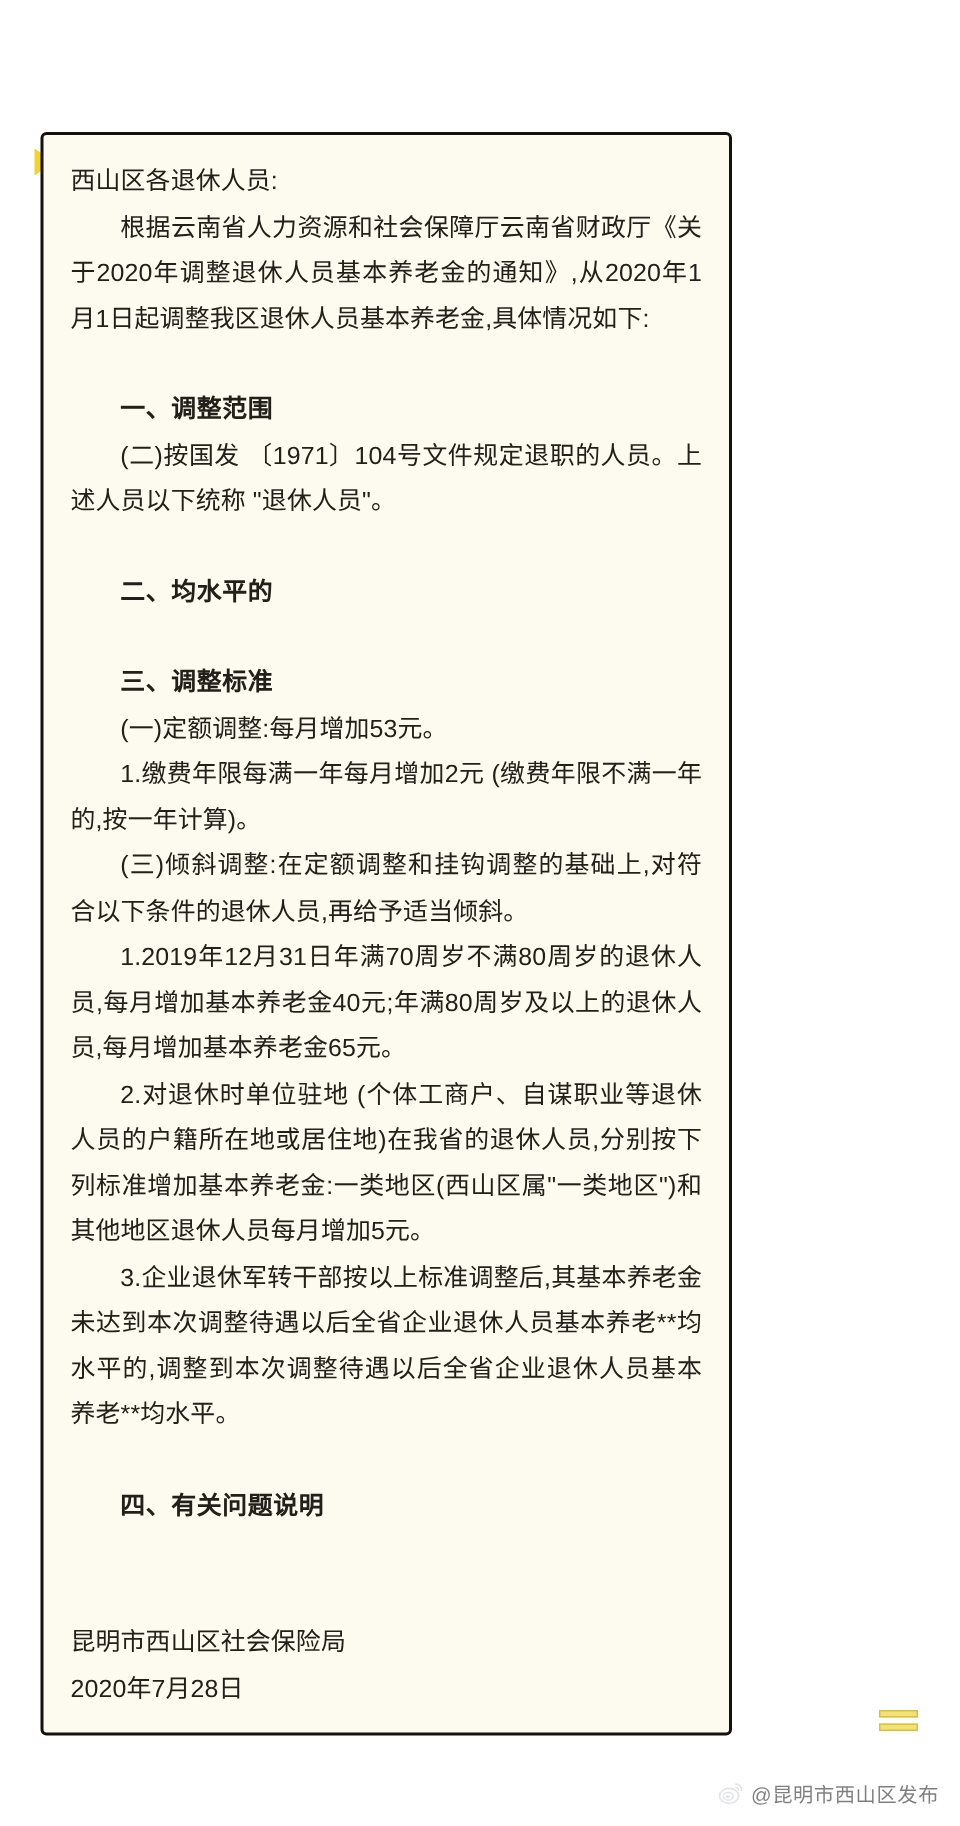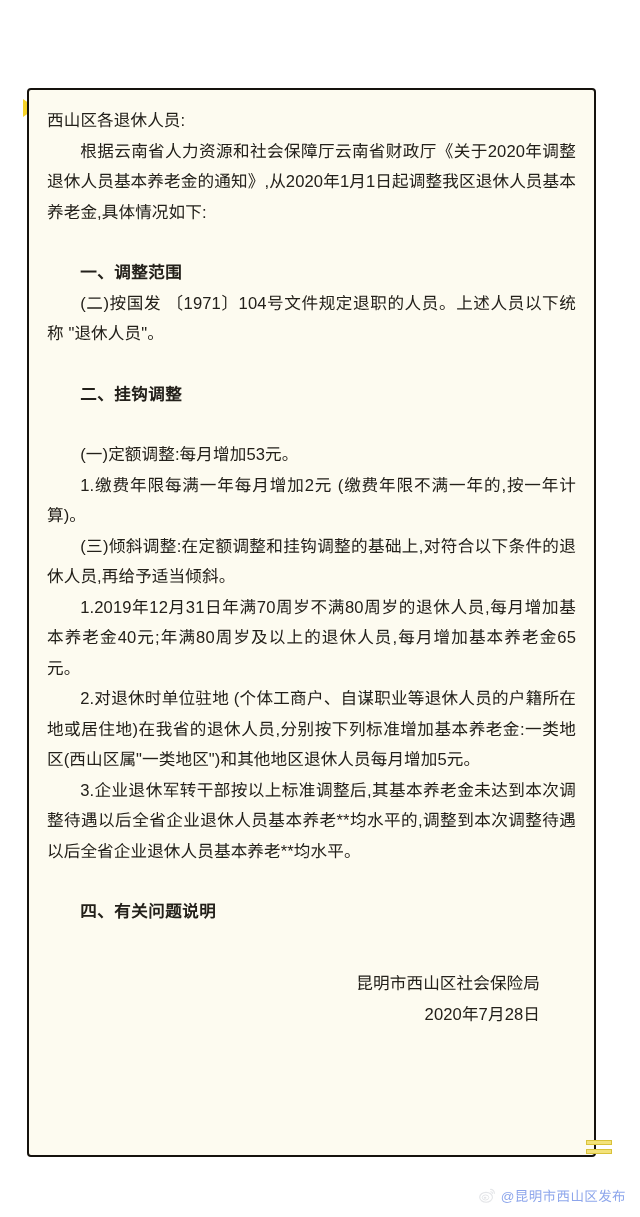--- a/index.html
+++ b/index.html
@@ -13,21 +13,21 @@
     background: #ffffff;
     font-family: "Liberation Sans", "DejaVu Sans", sans-serif;
     position: relative;
     overflow: hidden;
   }
 
   #notice-card {
     position: absolute;
     left: 27px;
     top: 88px;
-    width: 569px;
+    width: 461px;
     height: 1069px;
     box-sizing: border-box;
     background: #fdfbf0;
     border: 2px solid #15120d;
     border-radius: 4px;
     padding: 16px 18px 10px 18px;
   }
 
   .doc-body {
     font-size: 16.6px;
@@ -48,22 +48,22 @@
   .section-head {
     margin: 0;
     text-indent: 2em;
     font-weight: bold;
     letter-spacing: 0.4px;
   }
   .spacer-lg { height: 30px; }
   .spacer-md { height: 30px; }
 
   .signature {
-    margin-top: 40px;
-    text-align: right;
+    margin-top: 60px;
+    text-align: left;
     padding-right: 36px;
   }
   .signature .sig-line {
     line-height: 31px;
     font-size: 16.6px;
     color: #23201a;
   }
 
   
   #left-marker {
@@ -105,21 +105,21 @@
     gap: 5px;
     opacity: 0.5;
   }
   #watermark .wb-logo {
     width: 17px;
     height: 17px;
     flex: 0 0 17px;
   }
   #watermark .wb-text {
     font-size: 13.5px;
-    color: #1d4ed8;
+    color: #000000;
     letter-spacing: 0.4px;
     white-space: nowrap;
   }
 </style>
 </head>
 <body>
 
 <div id="left-marker"></div>
 
 <div id="notice-card">
@@ -129,24 +129,25 @@
 
     <p class="para indent">根据云南省人力资源和社会保障厅云南省财政厅《关于2020年调整退休人员基本养老金的通知》,从2020年1月1日起调整我区退休人员基本养老金,具体情况如下:</p>
 
     <div class="spacer-lg"></div>
 
     <p class="section-head">一、调整范围</p>
     <p class="para indent">(二)按国发 〔1971〕104号文件规定退职的人员。上述人员以下统称 "退休人员"。</p>
 
     <div class="spacer-md"></div>
 
-    <p class="section-head">二、挂钩调整</p>
+    <p class="section-head">二、均水平的</p>
 
     <div class="spacer-md"></div>
 
+    <p class="section-head">三、调整标准</p>
     <p class="para indent">(一)定额调整:每月增加53元。</p>
     <p class="para indent">1.缴费年限每满一年每月增加2元 (缴费年限不满一年的,按一年计算)。</p>
     <p class="para indent">(三)倾斜调整:在定额调整和挂钩调整的基础上,对符合以下条件的退休人员,再给予适当倾斜。</p>
     <p class="para indent">1.2019年12月31日年满70周岁不满80周岁的退休人员,每月增加基本养老金40元;年满80周岁及以上的退休人员,每月增加基本养老金65元。</p>
     <p class="para indent">2.对退休时单位驻地 (个体工商户、自谋职业等退休人员的户籍所在地或居住地)在我省的退休人员,分别按下列标准增加基本养老金:一类地区(西山区属"一类地区")和其他地区退休人员每月增加5元。</p>
     <p class="para indent">3.企业退休军转干部按以上标准调整后,其基本养老金未达到本次调整待遇以后全省企业退休人员基本养老**均水平的,调整到本次调整待遇以后全省企业退休人员基本养老**均水平。</p>
 
     <div class="spacer-md"></div>
 
     <p class="section-head">四、有关问题说明</p>

